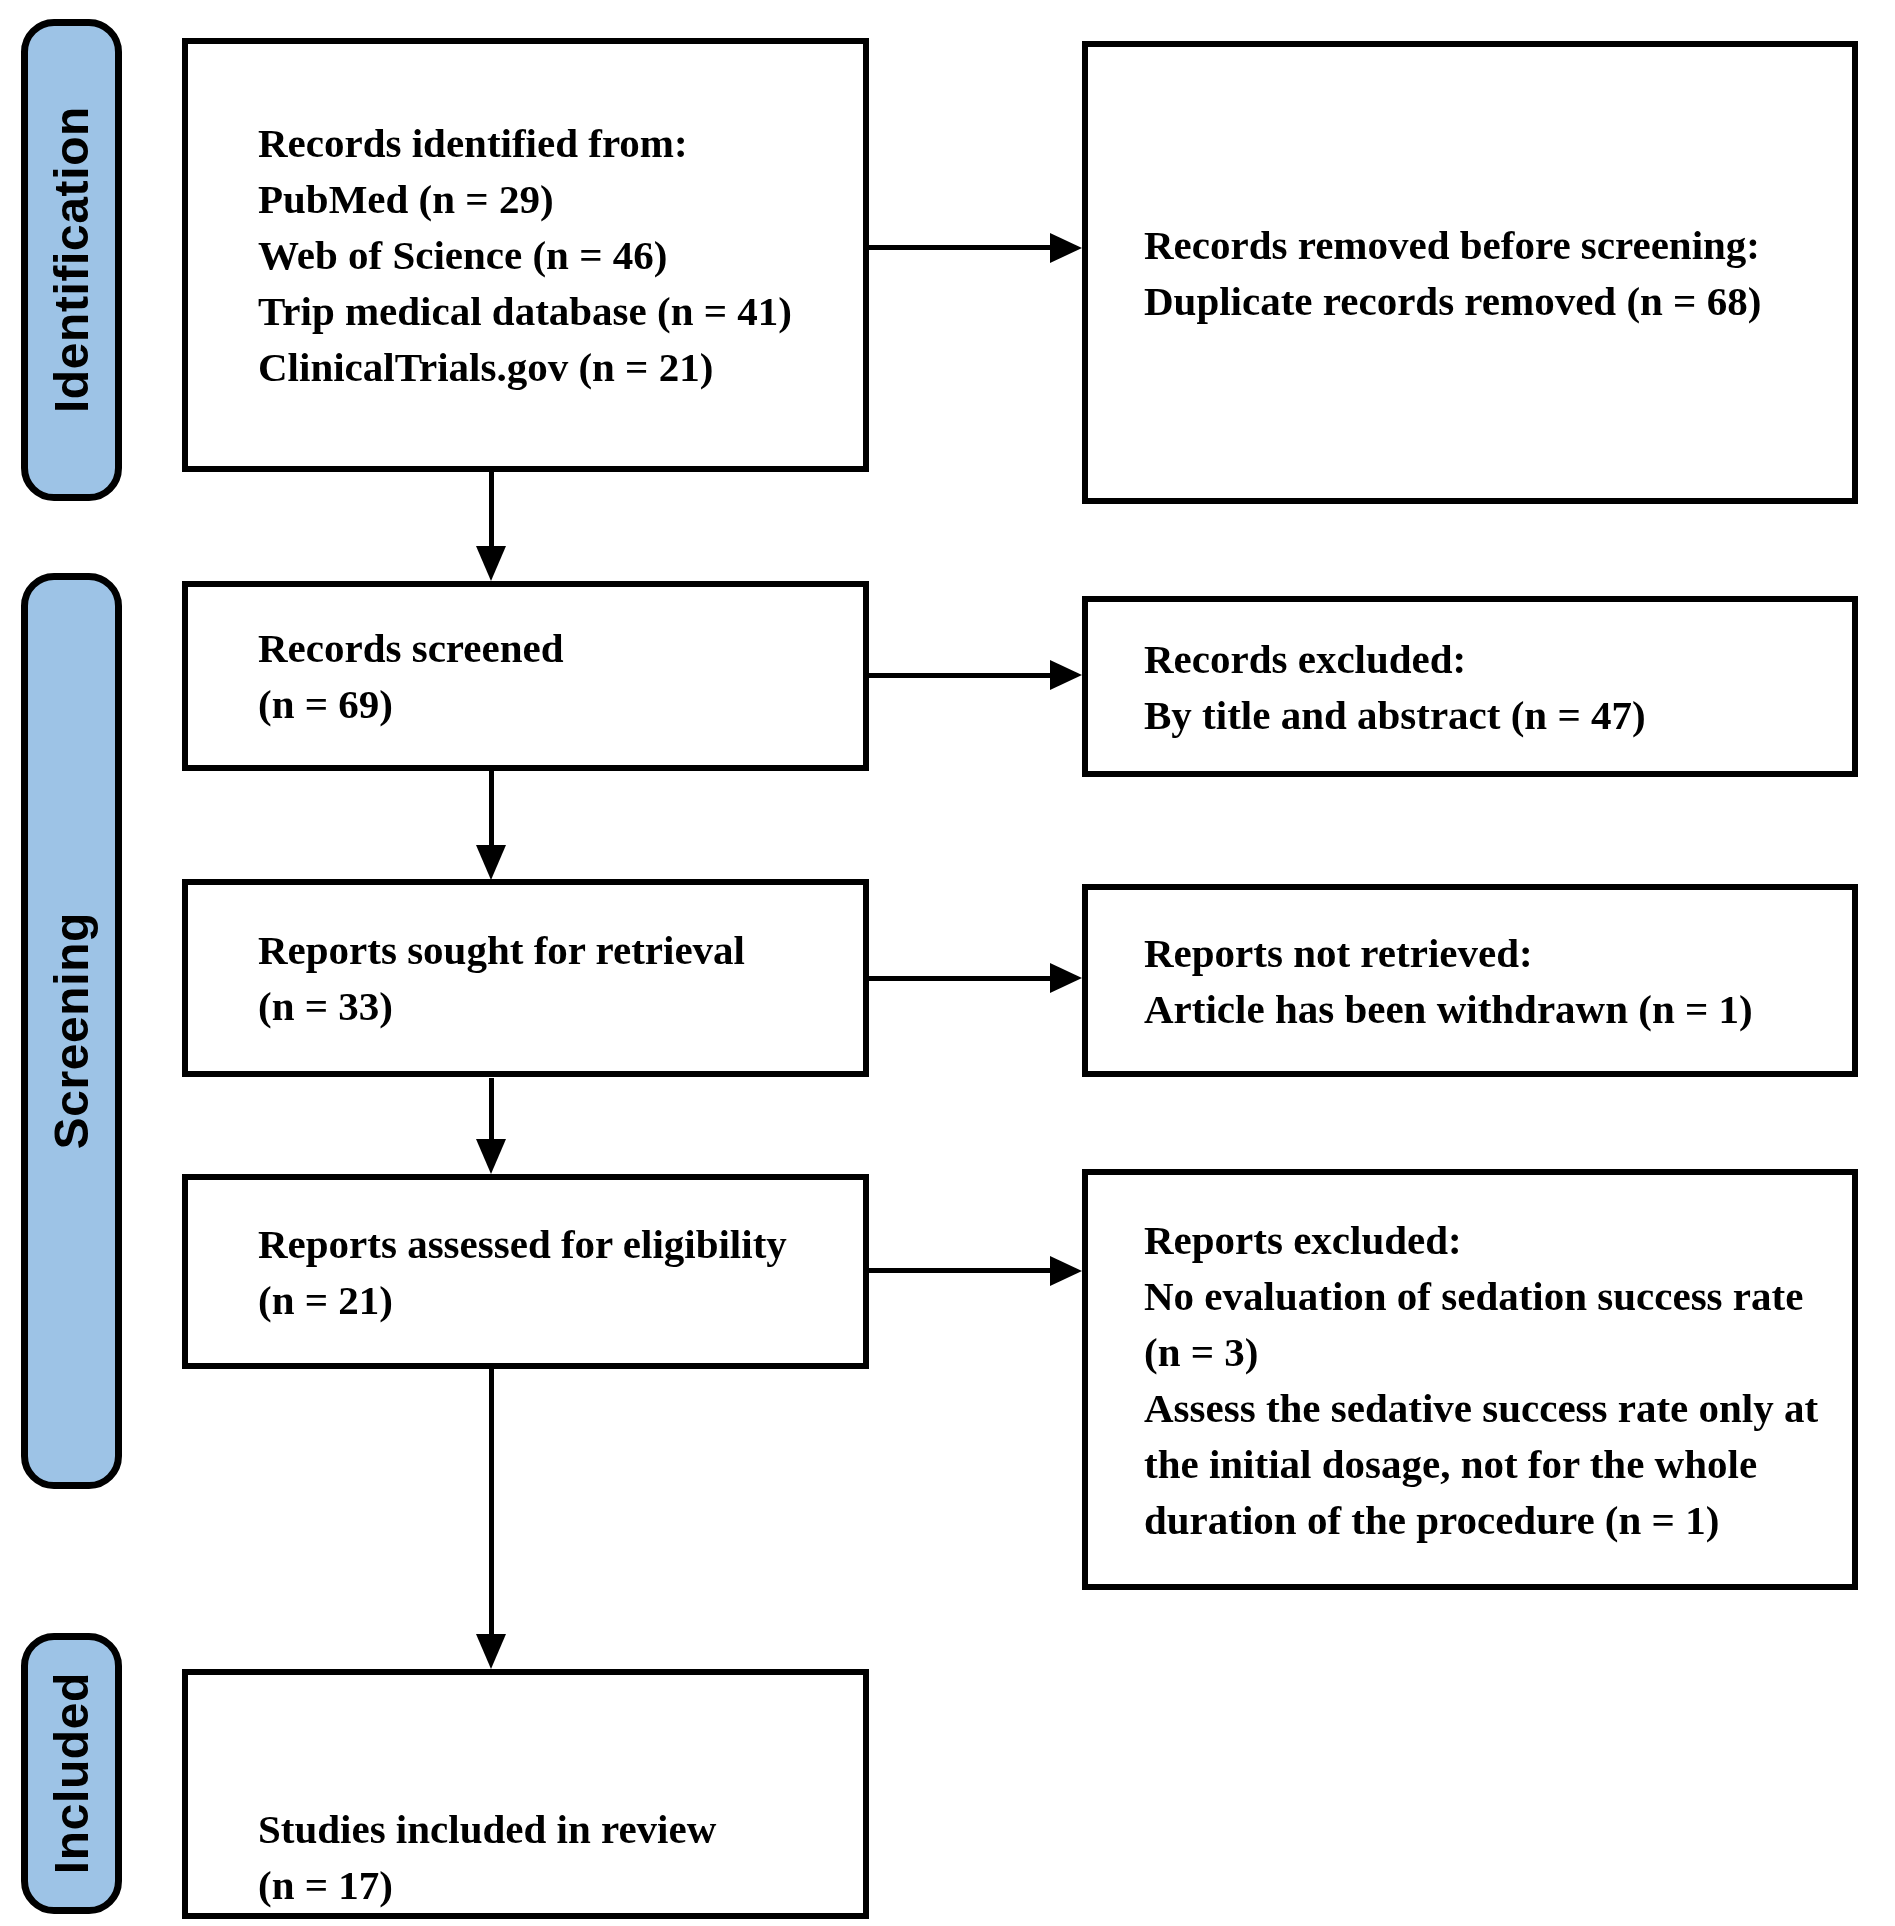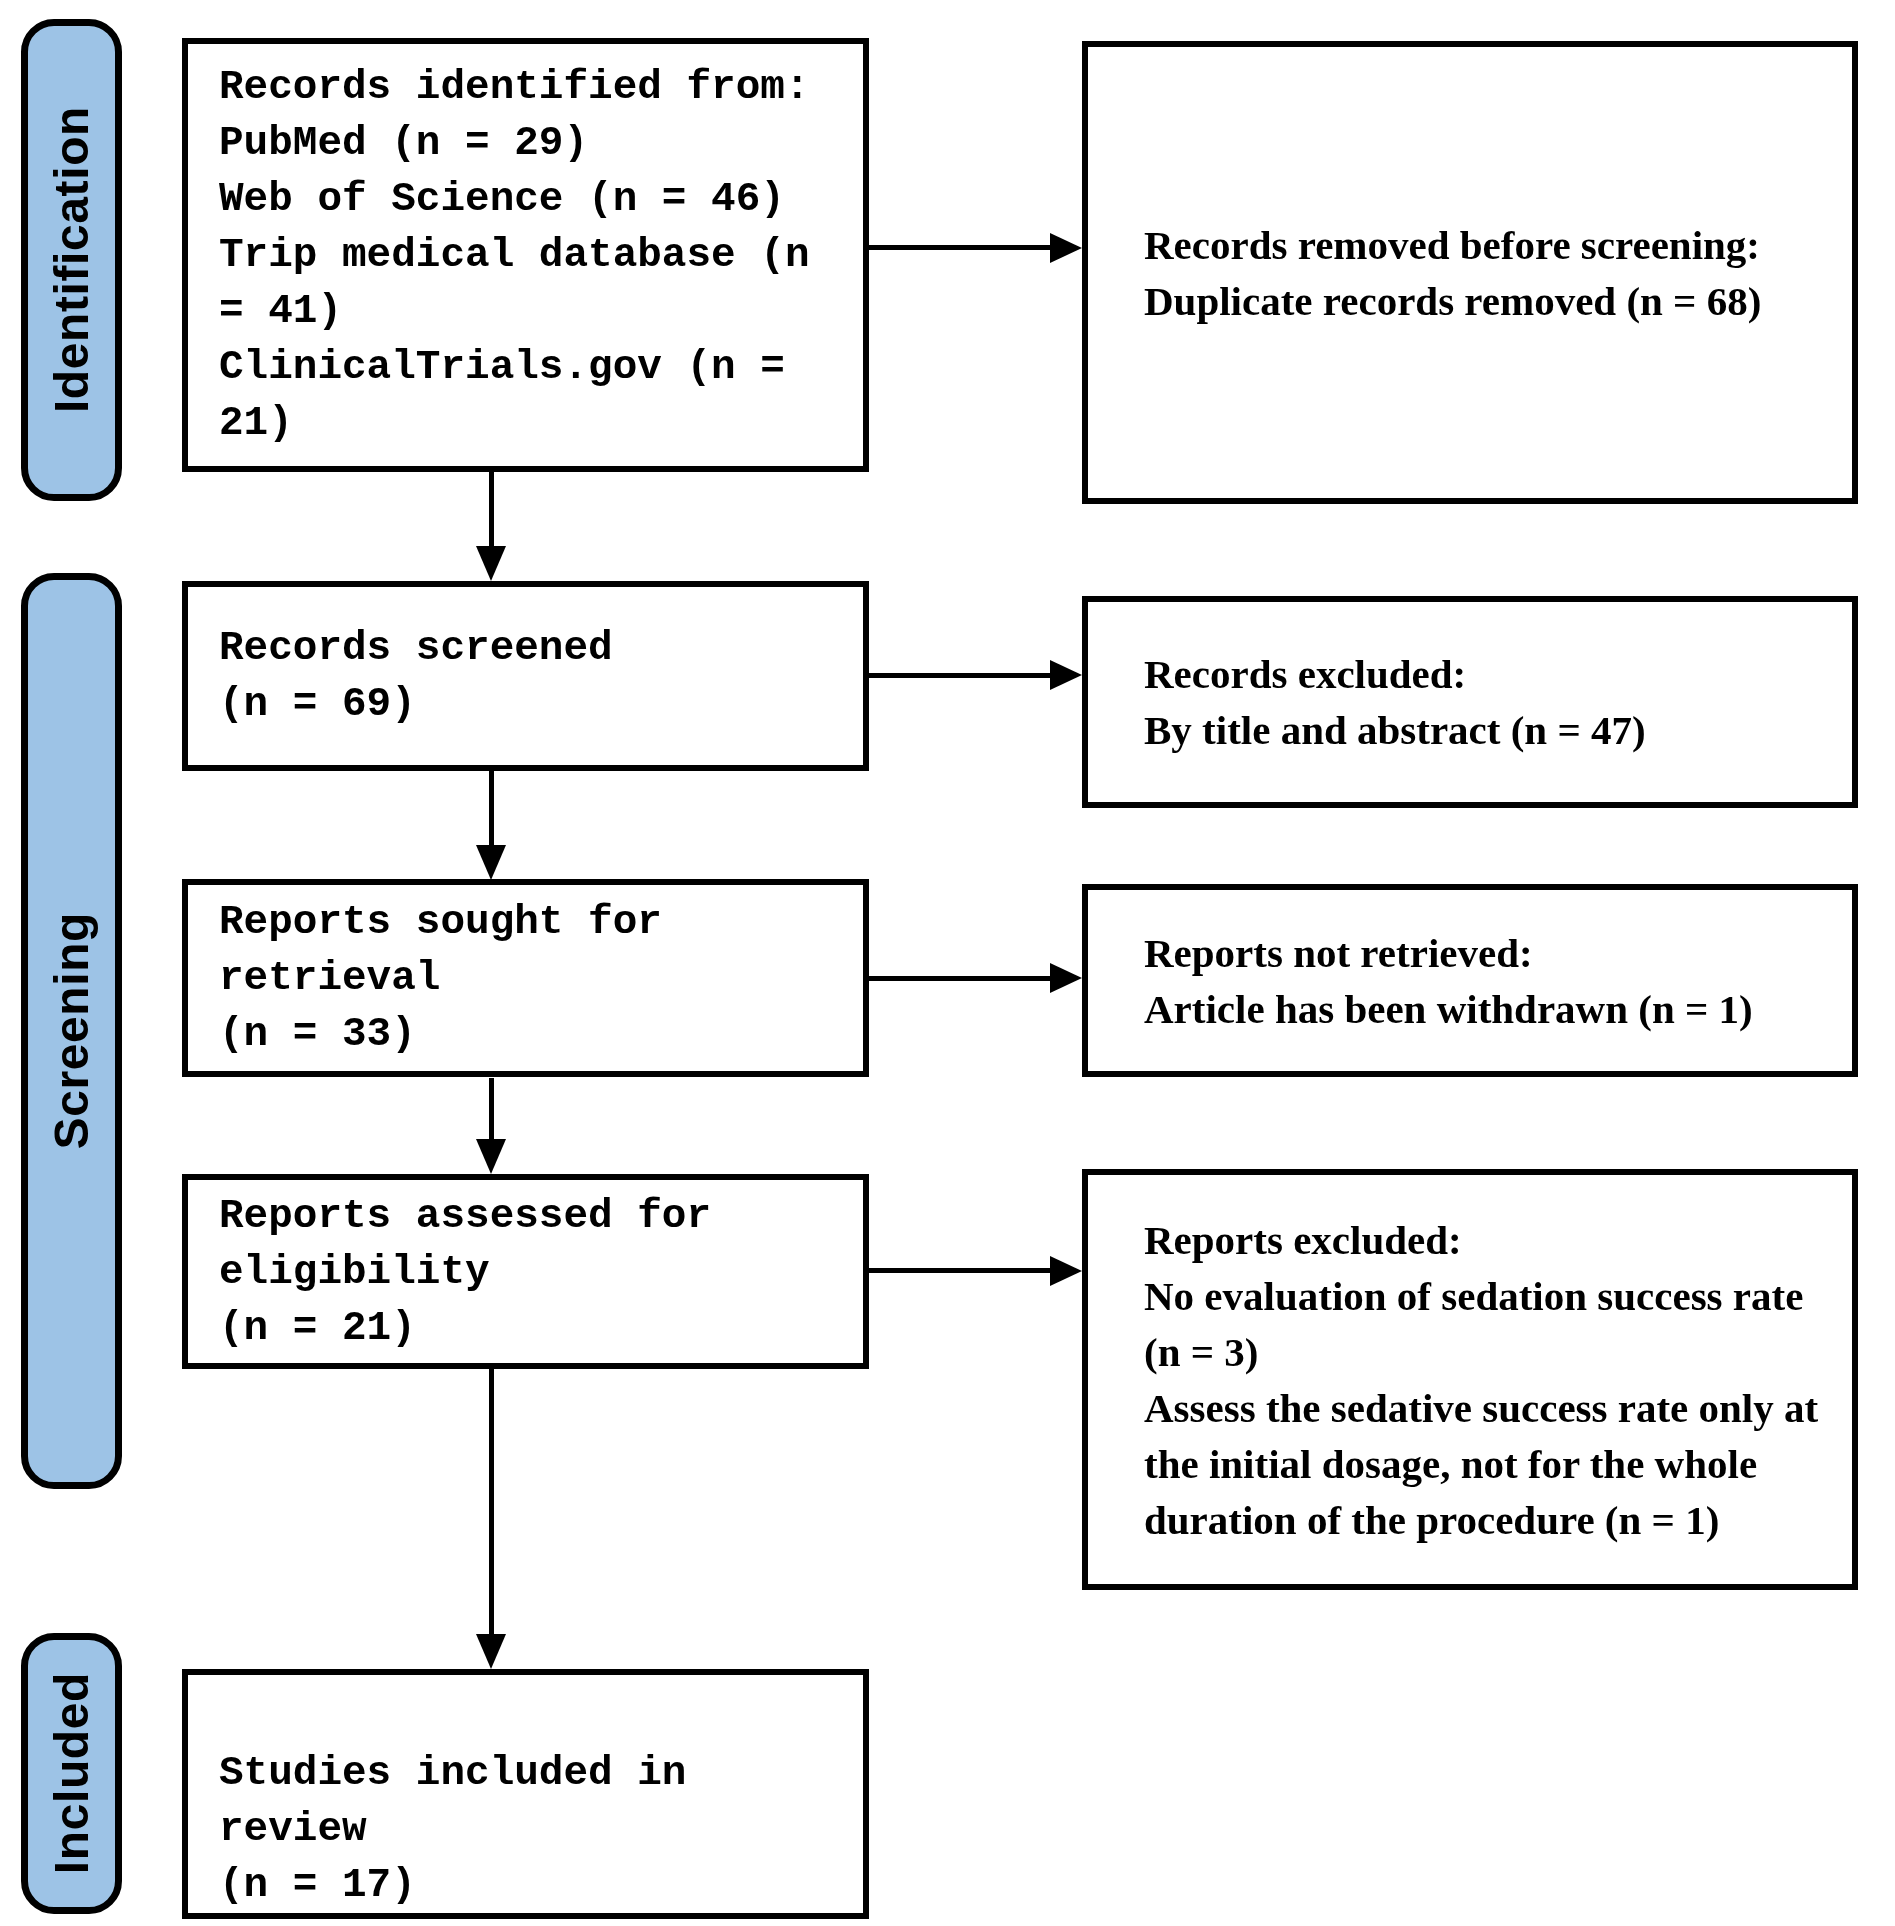--- a/index.html
+++ b/index.html
@@ -49,32 +49,32 @@
     align-items: center;
   }
   .box-text {
     font-weight: bold;
     font-size: 41px;
     line-height: 56px;
     white-space: pre-line;
     text-align: left;
   }
   .col-left  { left: 182px;  width: 687px; }
-  .col-left  .box-text { padding-left: 31px; padding-right: 12.7px; font-family: Liberation Mono, monospace; }
+  .col-left  .box-text { padding-left: 70px; padding-right: 12.7px; }
   .col-right { left: 1082px; width: 776px; }
   .col-right .box-text { padding-left: 56px; padding-right: 19px; }
 
   #box-records-identified   { top: 38px;   height: 434px; }
   #box-records-screened     { top: 581px;  height: 190px; }
   #box-reports-sought       { top: 879px; height: 198px; }
   #box-reports-assessed     { top: 1174px; height: 195px; }
   #box-studies-included     { top: 1669px; height: 250px; align-items: flex-end; }
 
   #box-records-removed      { top: 41px;   height: 463px; }
-  #box-records-excluded     { top: 596px;  height: 212px; }
+  #box-records-excluded     { top: 596px;  height: 181px; }
   #box-reports-not-retrieved{ top: 884px; height: 193px; }
   #box-reports-excluded     { top: 1169px; height: 421px; }
 
   
   .shaft-v { position: absolute; width: 5px; background: #000000; left: 489px; }
   .head-down {
     position: absolute; width: 0; height: 0; left: 476px;
     border-top: 35px solid #000000;
     border-left: 15px solid transparent;
     border-right: 15px solid transparent;

